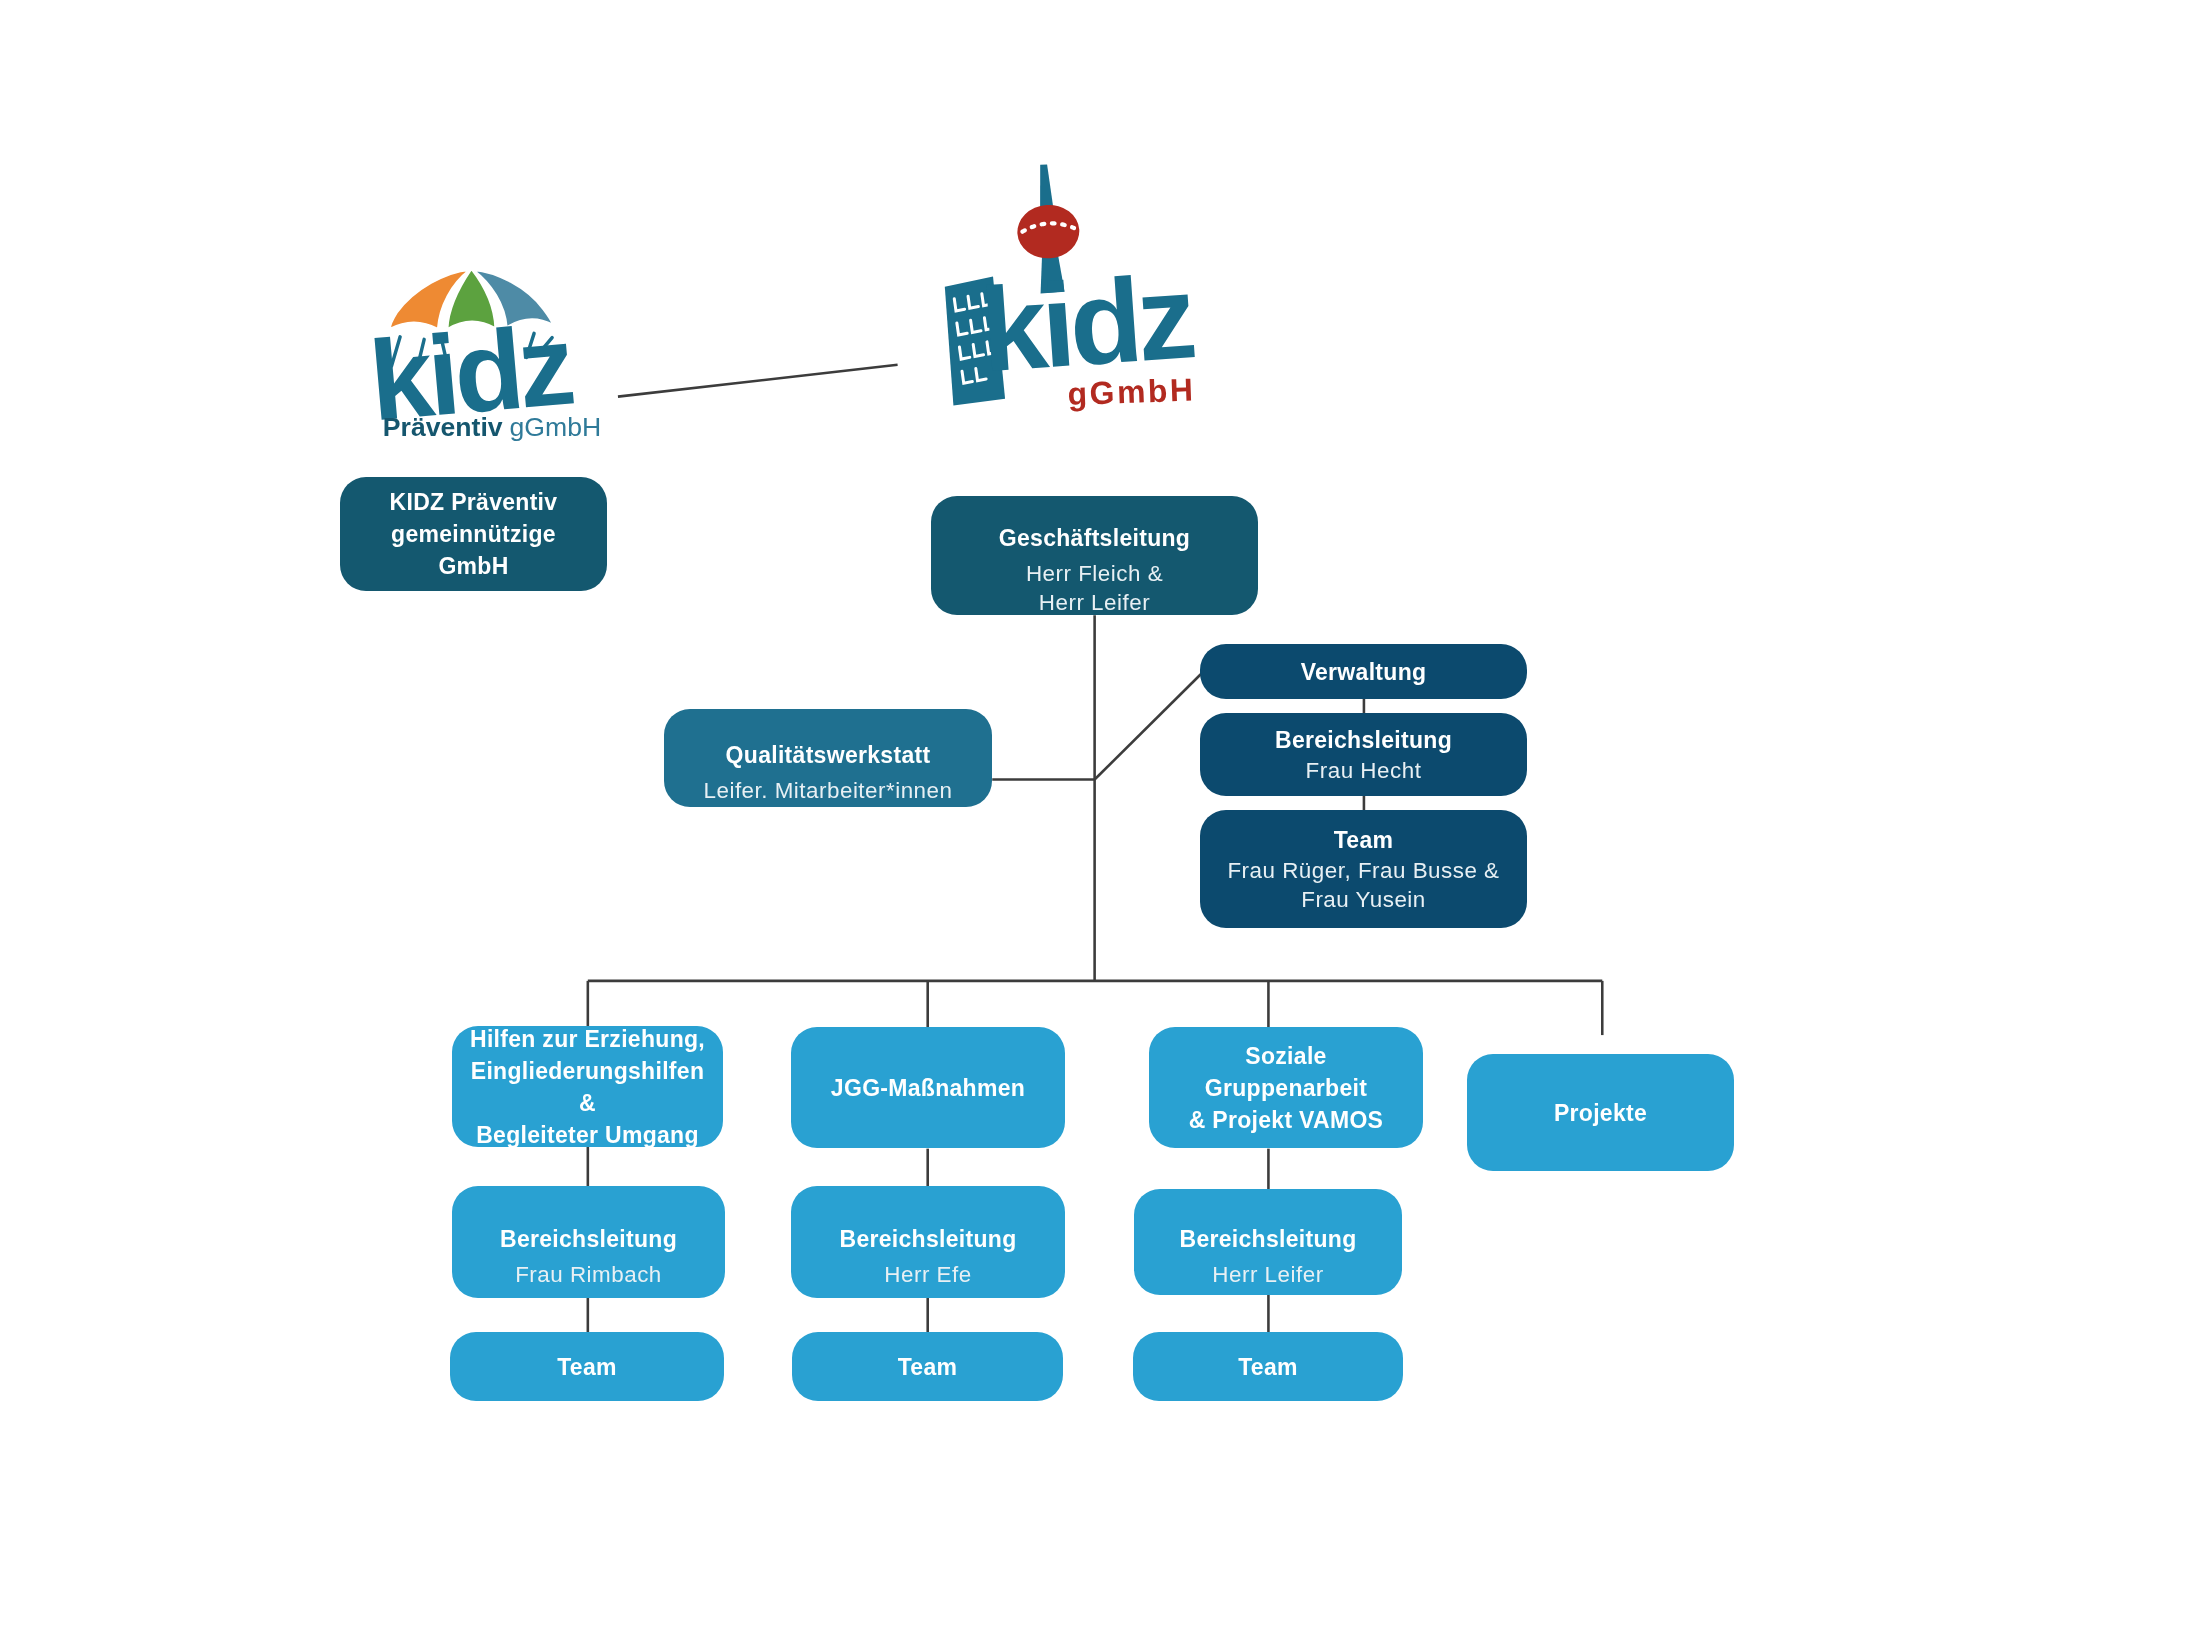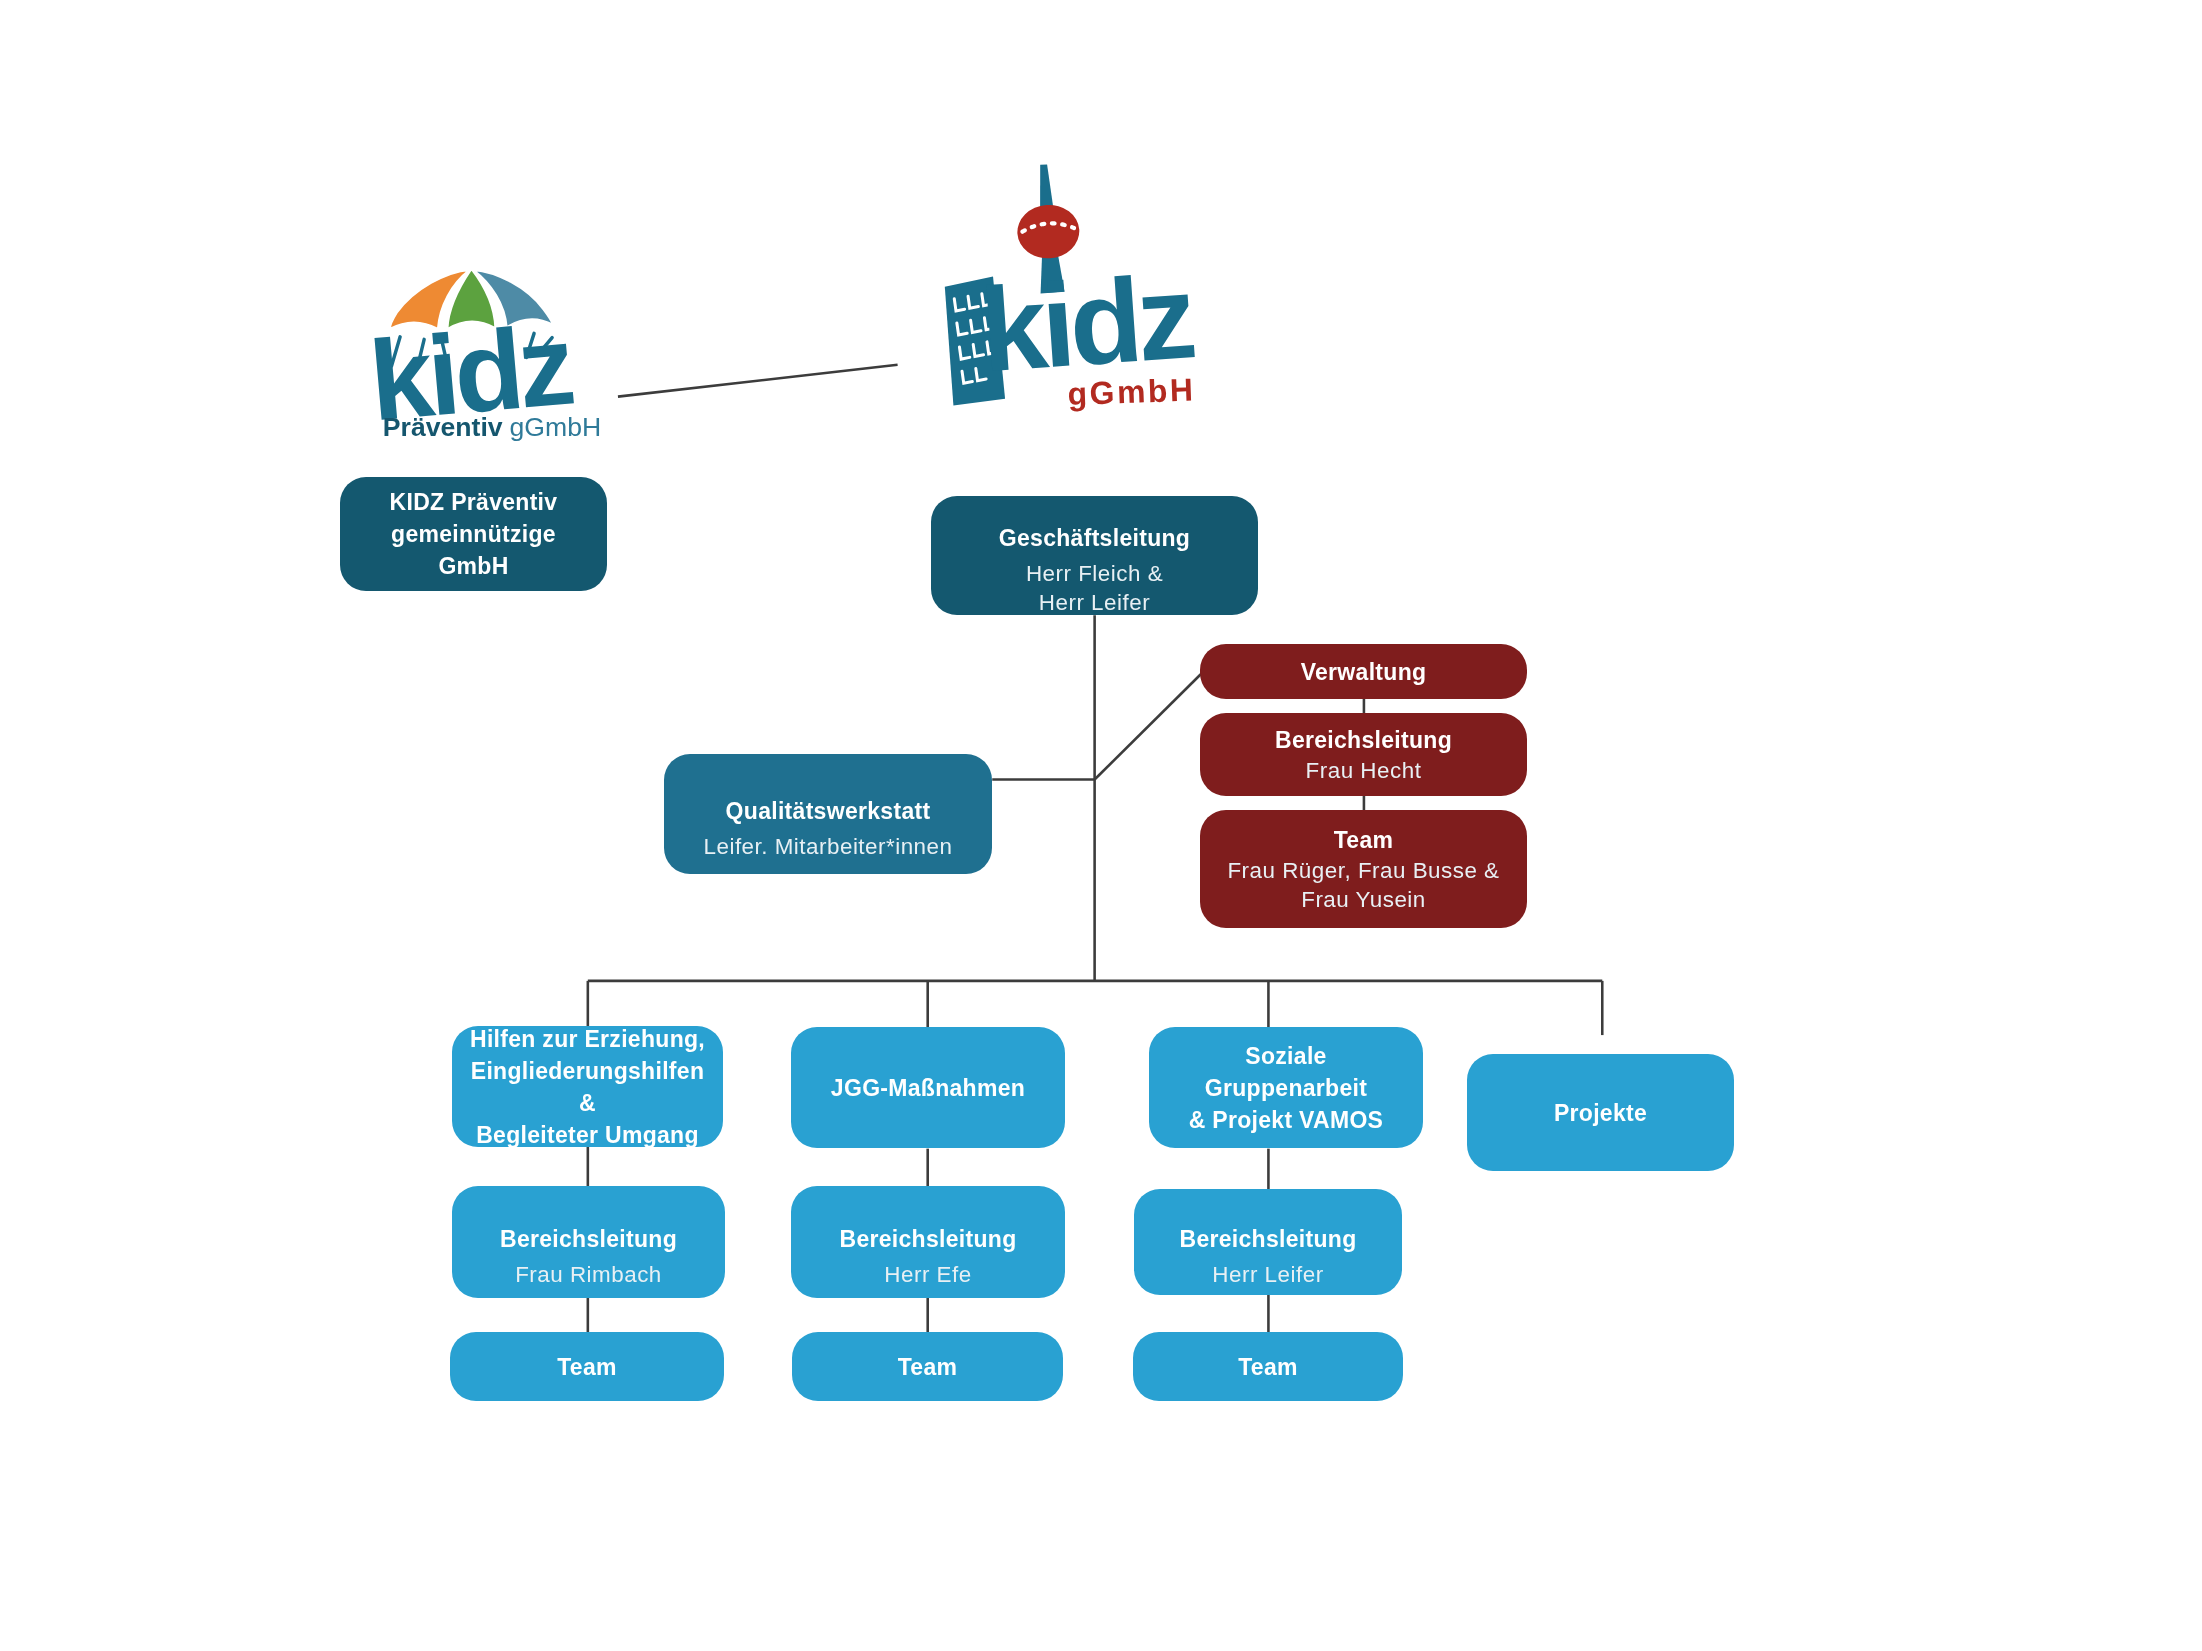--- a/index.html
+++ b/index.html
@@ -5,21 +5,21 @@
   html,body{margin:0;padding:0;background:#ffffff;}
   .canvas{position:relative;width:2203px;height:1652px;background:#ffffff;overflow:hidden;
           font-family:"Liberation Sans",sans-serif;}
   .connectors{position:absolute;left:0;top:0;}
   .logo{position:absolute;}
   .box{position:absolute;border-radius:26px;display:flex;flex-direction:column;
        align-items:center;justify-content:center;text-align:center;color:#ffffff;
        box-sizing:border-box;padding:5.2px 15.5px;}
   .dark{background:#14586F;}
   .teal{background:#1F7090;}
-  .medium{background:#7f1d1d;}
+  .medium{background:#0c4a6e;}
   .light{background:#29A1D2;}
   .bt{font-weight:bold;font-size:23px;line-height:32px;letter-spacing:0.3px;}
   .bn{font-weight:normal;font-size:22.4px;line-height:29px;color:#E8F0F4;letter-spacing:0.5px;}
   .gap{margin-bottom:4.3px;margin-top:28px;}
   svg text{font-family:"Liberation Sans",sans-serif;}
 </style>
 </head>
 <body>
 
 <div class="canvas">
@@ -104,21 +104,21 @@
     <div class="bt">Bereichsleitung</div>
     <div class="bn">Frau Hecht</div>
   </div>
 
   <div class="box medium" style="left:1200px;top:810px;width:327px;height:118px;">
     <div class="bt">Team</div>
     <div class="bn">Frau Rüger, Frau Busse &amp;</div>
     <div class="bn">Frau Yusein</div>
   </div>
 
-  <div class="box teal" style="left:664px;top:754px;width:328px;height:120px;text-align:right;">
+  <div class="box teal" style="left:664px;top:709px;width:328px;height:98px;text-align:right;">
     <div class="bt gap">Qualitätswerkstatt</div>
     <div class="bn">Leifer. Mitarbeiter*innen</div>
   </div>
 
   <div class="box light" style="left:452px;top:1026px;width:271px;height:121px;">
     <div class="bt">Hilfen zur Erziehung,</div>
     <div class="bt">Eingliederungshilfen &amp;</div>
     <div class="bt">Begleiteter Umgang</div>
   </div>
 

